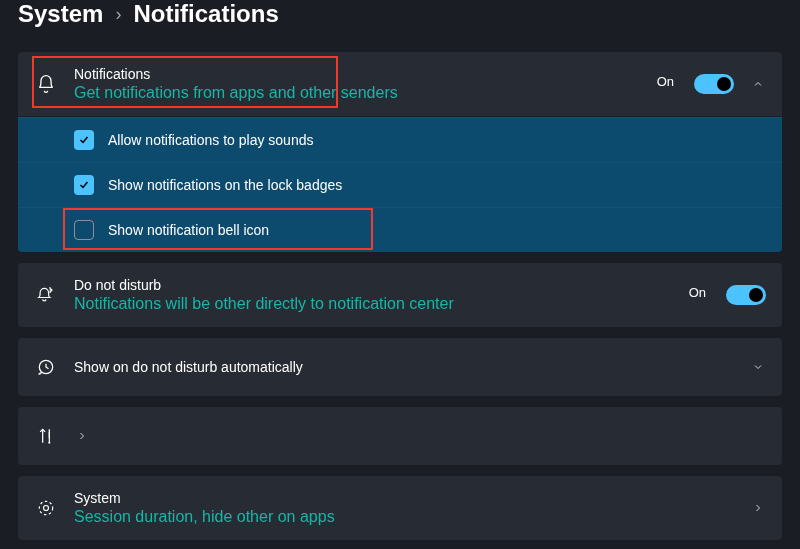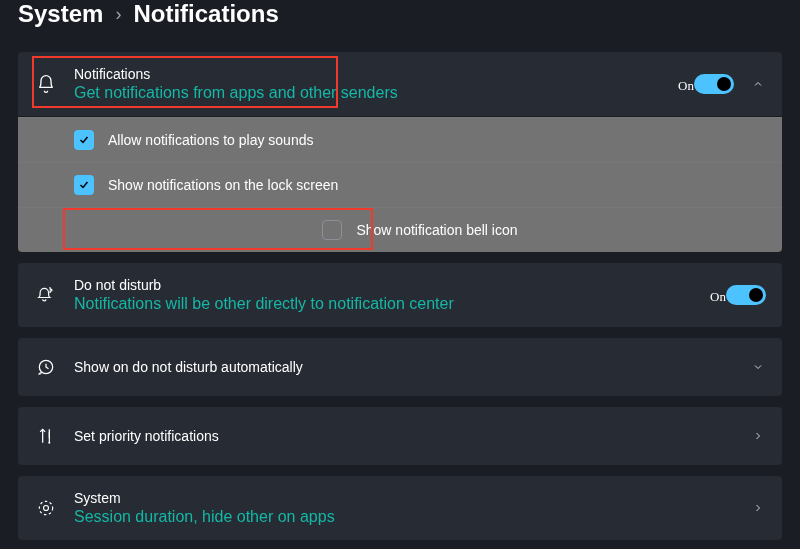--- a/index.html
+++ b/index.html
@@ -47,23 +47,22 @@
     .card .text-slot {
       flex: 1;
       display: flex;
       flex-direction: column;
       gap: 2px;
     }
     .card .title { font-size: 14px; color: #ffffff; }
     .card .subtitle { font-size: 16px; color: #14b8a6; }
     .toggle-wrap {
       display: flex;
-      align-items: flex-end;
-      gap: 0;
-      font-family: Liberation Serif, serif;
+      align-items: flex-start;
+      gap: 20px;
     }
     .toggle-label { font-size: 13px; color: #ffffff; }
     .toggle {
       width: 40px;
       height: 20px;
       background: #4cc2ff;
       border-radius: 10px;
       position: relative;
     }
     .toggle .knob {
@@ -78,21 +77,21 @@
     .chevron {
       width: 16px;
       display: flex;
       align-items: center;
       justify-content: center;
       color: #cfd3da;
       font-size: 13px;
     }
     .sub-list {
       margin-top: 1px;
-      background: #737373;
+      background: #0c4a6e;
       border-radius: 0 0 4px 4px;
       padding: 0;
     }
     .sub-item {
       display: flex;
       align-items: center;
       gap: 14px;
       padding: 12px 16px 12px 56px;
       border-top: 1px solid rgba(255,255,255,0.04);
     }
@@ -124,21 +123,21 @@
       width:306px; height:52px;
       pointer-events:none;
     }
     .sub-highlight {
       position:absolute;
       border:2px solid #f13a2b;
       left:45px; top:0px;
       width:310px; height:42px;
       pointer-events:none;
     }
-    .sub-item.rel { position: relative; justify-content: center; }
+    .sub-item.rel { position: relative; }
   </style>
 </head>
 <body>
 
 <div class="breadcrumb">
   <span class="parent">System</span>
   <span class="chev">›</span>
   <span class="current">Notifications</span>
 </div>
 
@@ -177,21 +176,21 @@
           </svg>
       </div>
       <span class="label">Allow notifications to play sounds</span>
     </div>
     <div class="sub-item">
       <div class="check checked">
         <svg width="12" height="12" viewBox="0 0 24 24" fill="none" stroke-width="3">
             <path d="M5 12l5 5 9-11"></path>
           </svg>
       </div>
-      <span class="label">Show notifications on the lock screen</span>
+      <span class="label">Show notifications on the lock badges</span>
     </div>
     <div class="sub-item rel">
       <div class="sub-highlight"></div>
       <div class="check unchecked"></div>
       <span class="label">Show notification bell icon</span>
     </div>
   </div>
 
   <div class="card standalone">
     <div class="icon-slot">
@@ -235,23 +234,20 @@
   <div class="card standalone">
     <div class="icon-slot">
       <svg width="20" height="20" viewBox="0 0 24 24" fill="none" stroke="#ffffff" stroke-width="1.5">
         <path d="M8 4v16"></path>
         <path d="M5 7l3-3 3 3"></path>
         <path d="M16 20V4"></path>
         <circle cx="16" cy="20" r="1.2" fill="#ffffff" stroke="none"></circle>
         <path d="M16 14v-7"></path>
       </svg>
     </div>
-    <div class="text-slot">
-      <div class="title">Set priority notifications</div>
-    </div>
     <div class="chevron">
       <svg width="12" height="12" viewBox="0 0 24 24" fill="none" stroke="#cfd3da" stroke-width="2">
           <path d="M9 6l6 6-6 6"></path>
         </svg>
     </div>
   </div>
 
   <div class="card standalone">
     <div class="icon-slot">
       <svg width="20" height="20" viewBox="0 0 24 24" fill="none" stroke="#ffffff" stroke-width="1.4">

